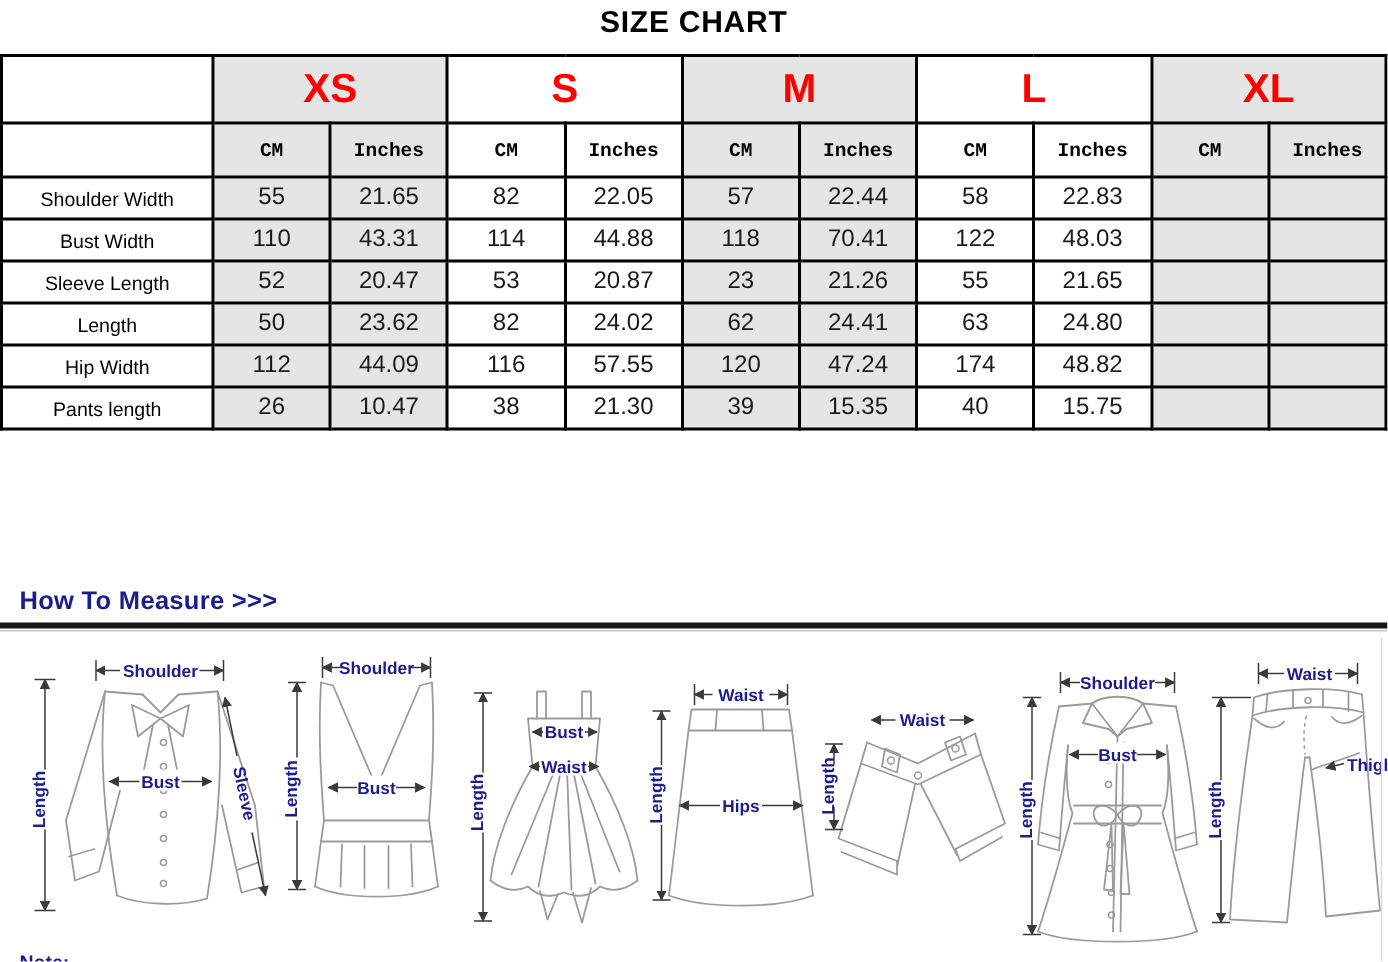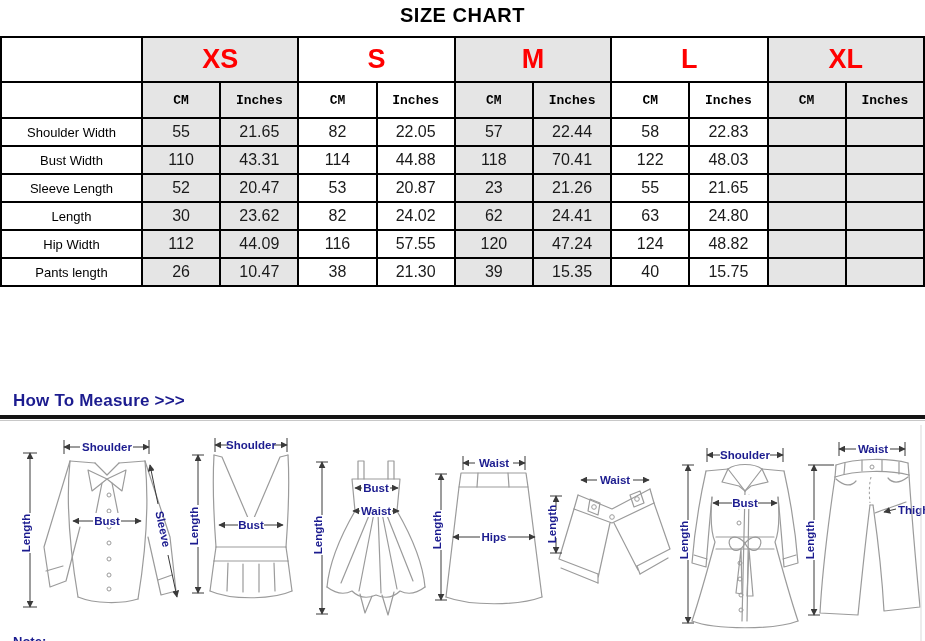--- a/index.html
+++ b/index.html
@@ -127,40 +127,40 @@
     <td class="val">20.87</td>
     <td class="val g">23</td>
     <td class="val g">21.26</td>
     <td class="val">55</td>
     <td class="val">21.65</td>
     <td class="val g"></td>
     <td class="val g"></td>
   </tr>
   <tr class="r-data">
     <td class="lab">Length</td>
-    <td class="val g">30</td>
+    <td class="val g">50</td>
     <td class="val g">23.62</td>
     <td class="val">82</td>
     <td class="val">24.02</td>
     <td class="val g">62</td>
     <td class="val g">24.41</td>
     <td class="val">63</td>
     <td class="val">24.80</td>
     <td class="val g"></td>
     <td class="val g"></td>
   </tr>
   <tr class="r-data">
     <td class="lab">Hip Width</td>
     <td class="val g">112</td>
     <td class="val g">44.09</td>
     <td class="val">116</td>
     <td class="val">57.55</td>
     <td class="val g">120</td>
     <td class="val g">47.24</td>
-    <td class="val">124</td>
+    <td class="val">174</td>
     <td class="val">48.82</td>
     <td class="val g"></td>
     <td class="val g"></td>
   </tr>
   <tr class="r-data">
     <td class="lab">Pants length</td>
     <td class="val g">26</td>
     <td class="val g">10.47</td>
     <td class="val">38</td>
     <td class="val">21.30</td>

